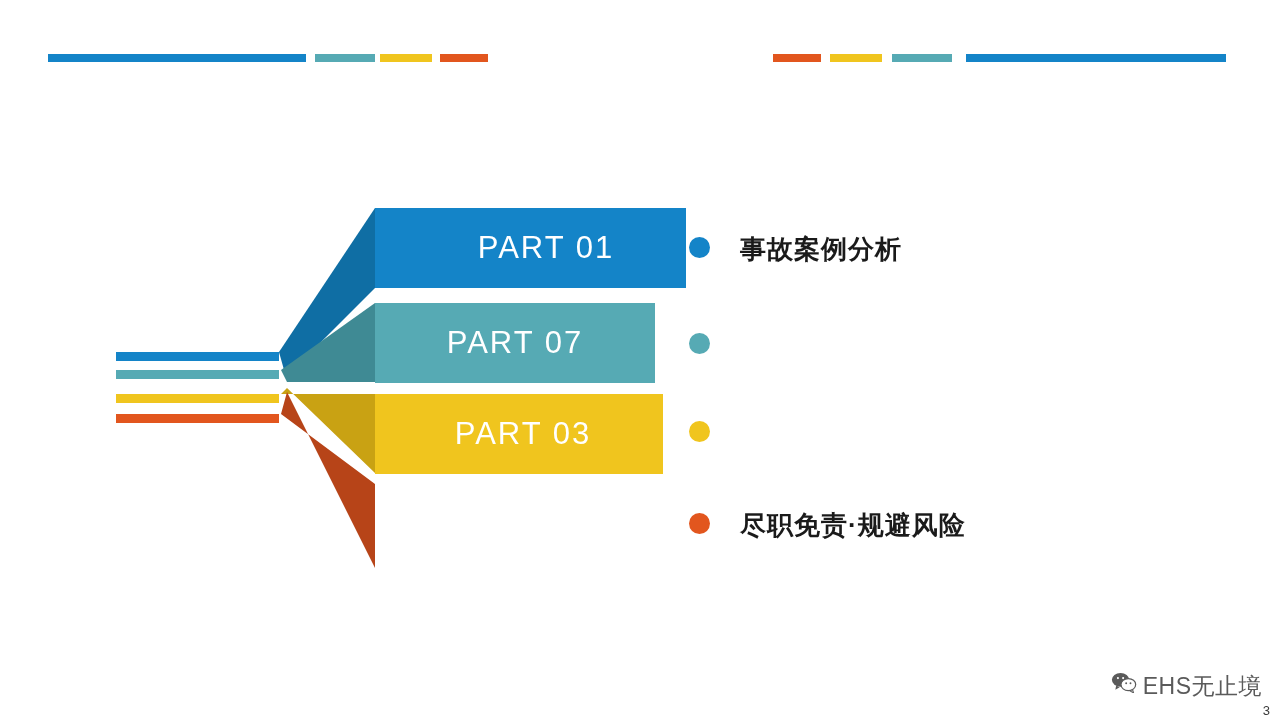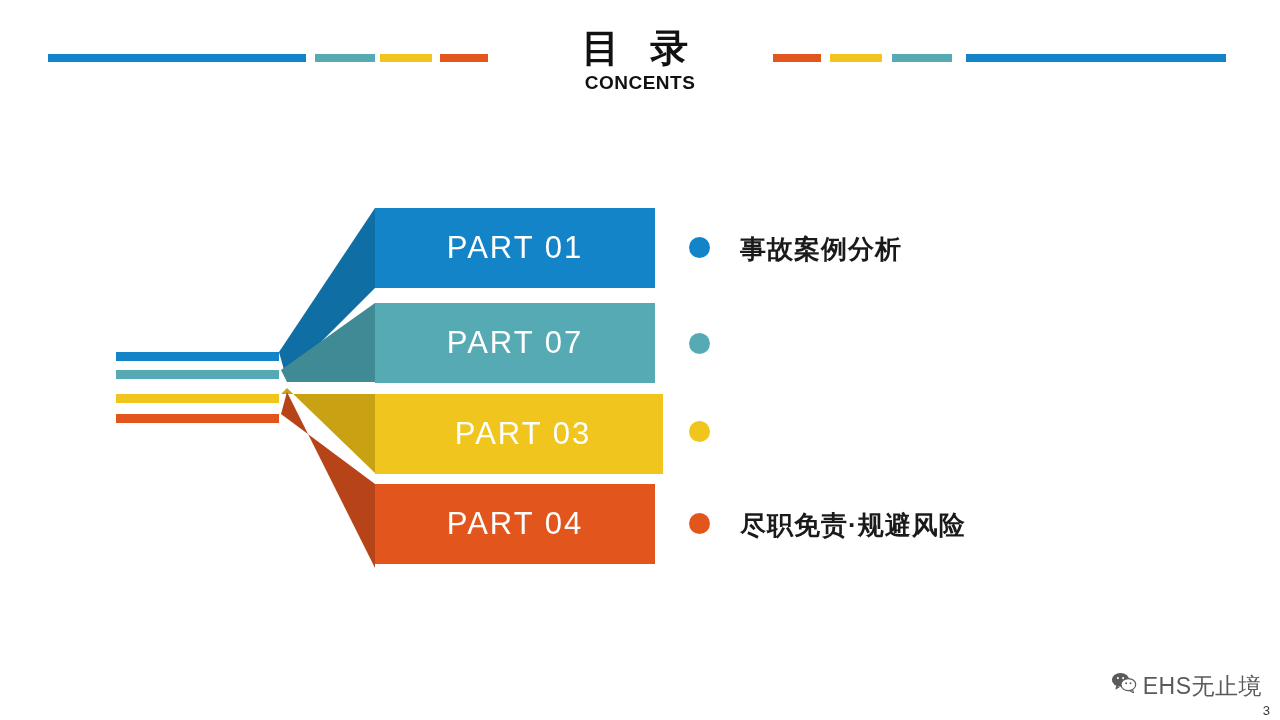--- a/index.html
+++ b/index.html
@@ -131,24 +131,20 @@
 </head>
 <body>
 
 <div class="header">
 
   <div class="bar" style="left:48px; top:54px; width:258px; background:#1484c8;"></div>
   <div class="bar" style="left:315px; top:54px; width:60px; background:#56aab4;"></div>
   <div class="bar" style="left:380px; top:54px; width:52px; background:#f0c51e;"></div>
   <div class="bar" style="left:440px; top:54px; width:48px; background:#e2561e;"></div>
 
-  <div class="title-block">
-    <div class="title-cn">目  录</div>
-    <div class="title-en">CONCENTS</div>
-  </div>
 
   <div class="bar" style="left:773px; top:54px; width:48px; background:#e2561e;"></div>
   <div class="bar" style="left:830px; top:54px; width:52px; background:#f0c51e;"></div>
   <div class="bar" style="left:892px; top:54px; width:60px; background:#56aab4;"></div>
   <div class="bar" style="left:966px; top:54px; width:260px; background:#1484c8;"></div>
 </div>
 
 <div class="content">
 
   <div class="tail" style="top:352px; background:#1484c8;"></div>
@@ -156,39 +152,36 @@
   <div class="tail" style="top:394px; background:#f0c51e;"></div>
   <div class="tail" style="top:414px; background:#e2561e;"></div>
 
   <svg width="1280" height="720" style="position:absolute;left:0;top:0;pointer-events:none;">
     <polygon points="279,352 375,208 375,288 286,377" fill="#0f6ea4"></polygon>
     <polygon points="281,370 375,303 375,382 287,382" fill="#3f8a94"></polygon>
     <polygon points="281,394 375,394 375,473 287,388" fill="#c9a213"></polygon>
     <polygon points="281,414 375,484 375,568 287,392" fill="#b74418"></polygon>
   </svg>
 
-  <div class="part-row" style="top:208px; background:#1484c8;">
+  <div class="part-row" style="top:208px; background:#1484c8;padding-left:31px;">
     <div class="part-label">PART  01</div>
   </div>
   <div class="bullet" style="left:689px; top:237px; background:#1484c8;"></div>
   <div class="desc" style="left:740px; top:232px;">事故案例分析</div>
 
   <div class="part-row" style="top:303px; background:#56aab4;">
     <div class="part-label">PART  07</div>
   </div>
   <div class="bullet" style="left:689px; top:333px; background:#56aab4;"></div>
 
   <div class="part-row" style="top:394px; background:#f0c51e;padding-left:8px;">
     <div class="part-label">PART  03</div>
   </div>
   <div class="bullet" style="left:689px; top:421px; background:#f0c51e;"></div>
 
-  <div class="part-row" style="top:484px; background:#e2561e;">
-    <div class="part-label">PART  04</div>
-  </div>
   <div class="bullet" style="left:689px; top:513px; background:#e2561e;"></div>
   <div class="desc" style="left:740px; top:508px;">尽职免责·规避风险</div>
 </div>
 
 <div class="footer">
   <span class="wechat-icon">
     <svg viewBox="0 0 30 24" width="26" height="22">
       <ellipse cx="11" cy="9.5" rx="10" ry="8" fill="#5a5a5a"></ellipse>
       <polygon points="6,16 5,21 10,18" fill="#5a5a5a"></polygon>
       <ellipse cx="20" cy="15" rx="8.5" ry="7" fill="#ffffff" stroke="#5a5a5a" stroke-width="1.4"></ellipse>

